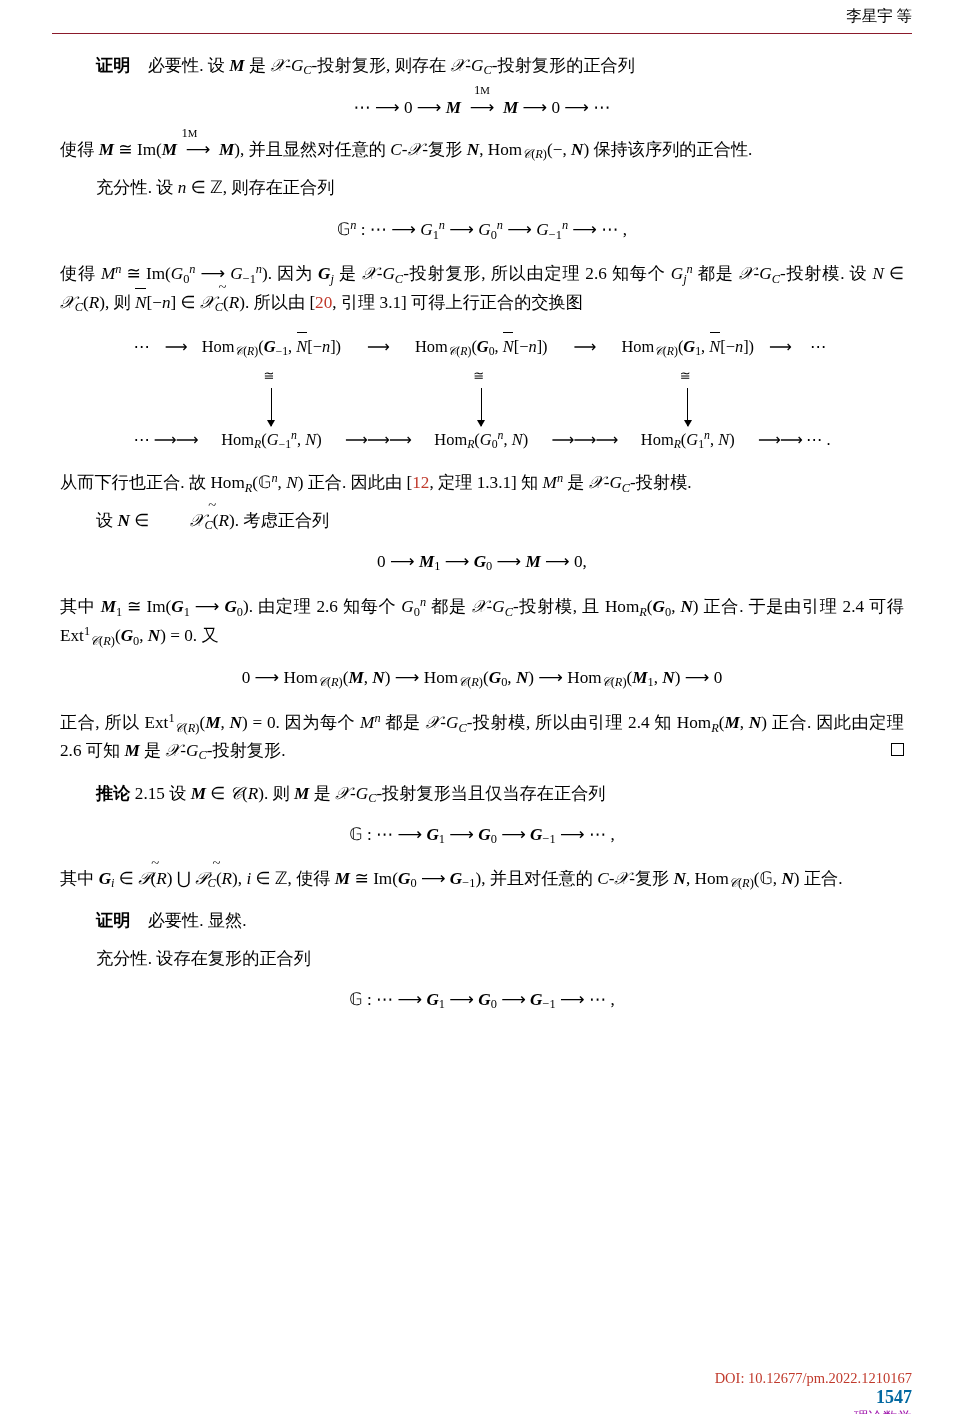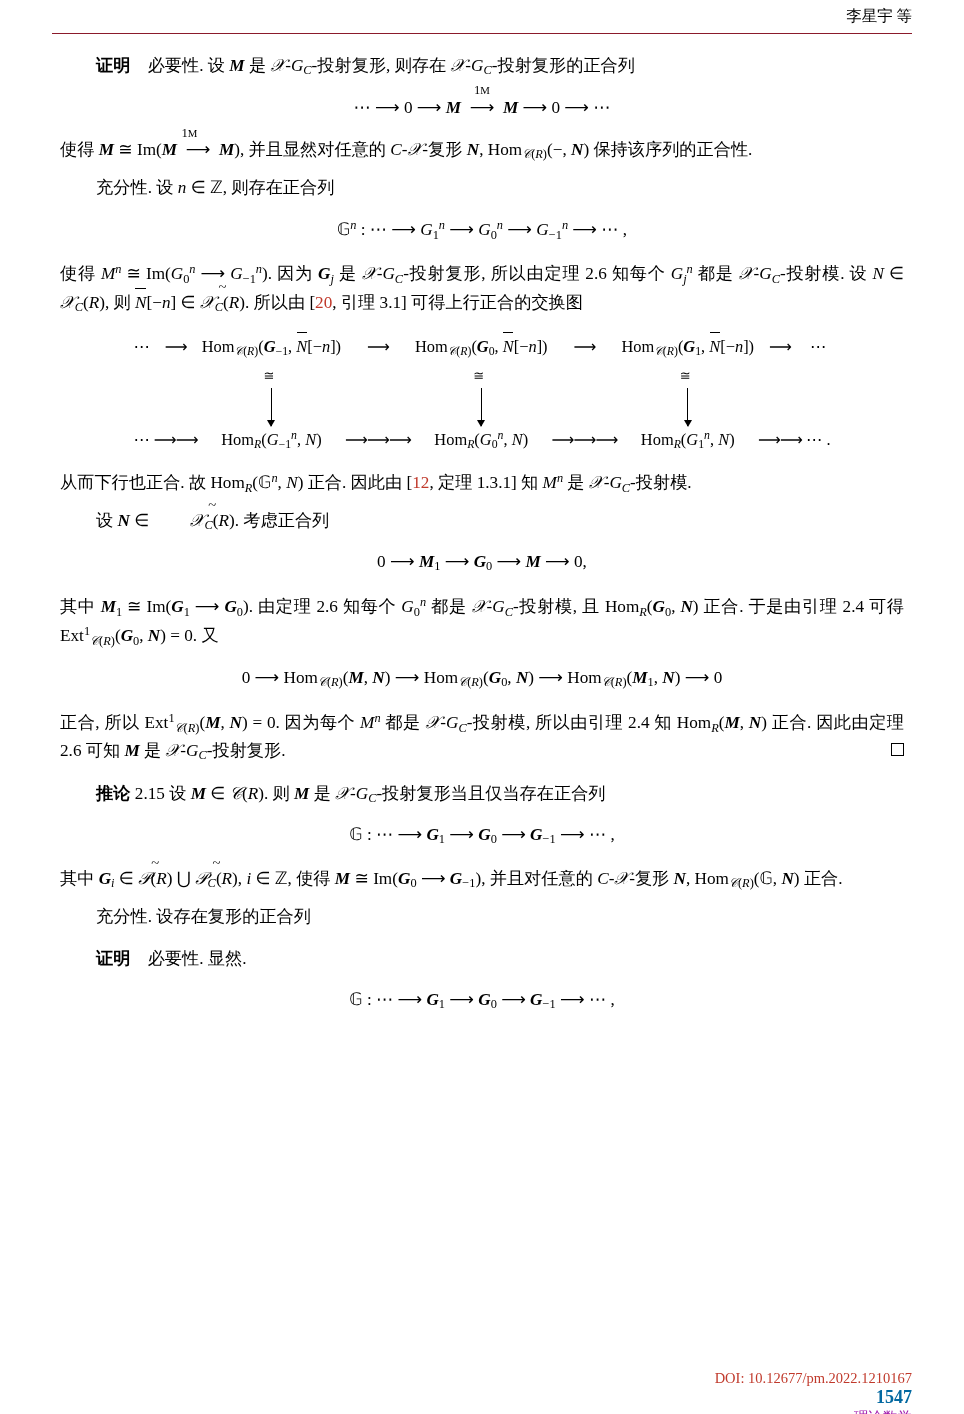--- a/index.html
+++ b/index.html
@@ -246,26 +246,26 @@
     </p>
 
     <div class="eq">
       𝔾 : ⋯ ⟶ <span class="bi">G</span><span class="sub">1</span> ⟶ <span class="bi">G</span><span class="sub">0</span> ⟶ <span class="bi">G</span><span class="sub">−1</span> ⟶ ⋯ ,
     </div>
 
     <p>
       其中 <span class="bi">G</span><span class="sub mi">i</span> ∈ <span class="tilde-over"><span class="tld">~</span><span class="cal">𝒫</span>(<span class="mi">R</span>)</span> ⋃ <span class="tilde-over"><span class="tld">~</span><span class="cal">𝒫</span><span class="sub mi">C</span>(<span class="mi">R</span>)</span>, <span class="mi">i</span> ∈ ℤ, 使得 <span class="bi">M</span> ≅ Im(<span class="bi">G</span><span class="sub">0</span> ⟶ <span class="bi">G</span><span class="sub">−1</span>), 并且对任意的 <span class="mi">C</span>-<span class="cal">𝒳</span>-复形 <span class="bi">N</span>, Hom<span class="sub"><span class="cal">𝒞</span>(<span class="mi">R</span>)</span>(𝔾, <span class="bi">N</span>) 正合.
     </p>
 
+    <p class="indent" style="margin-top:14px">
+      <span class="bold">证明</span>&nbsp;&nbsp;&nbsp;&nbsp;必要性. 显然.
+    </p>
+
     <p class="indent" style="margin-top:10px">
       充分性. 设存在复形的正合列
-    </p>
-
-    <p class="indent" style="margin-top:14px">
-      <span class="bold">证明</span>&nbsp;&nbsp;&nbsp;&nbsp;必要性. 显然.
     </p>
 
     <div class="eq">
       𝔾 : ⋯ ⟶ <span class="bi">G</span><span class="sub">1</span> ⟶ <span class="bi">G</span><span class="sub">0</span> ⟶ <span class="bi">G</span><span class="sub">−1</span> ⟶ ⋯ ,
     </div>
 
   </div>
 
   <div class="footer">
     <span class="doi">DOI: 10.12677/pm.2022.1210167</span>

